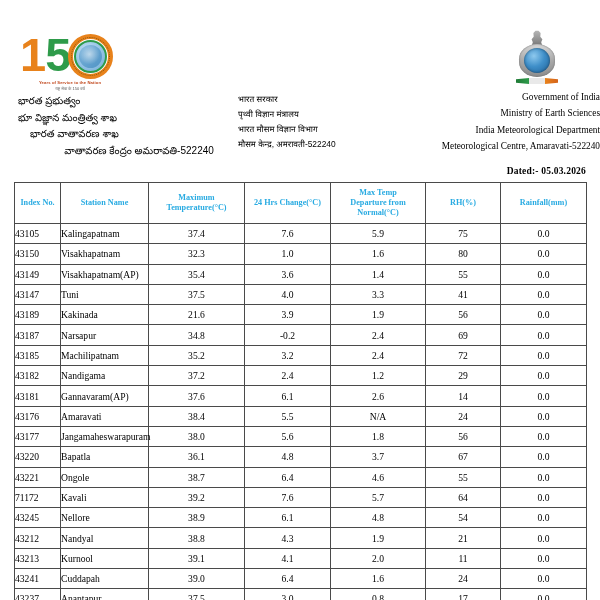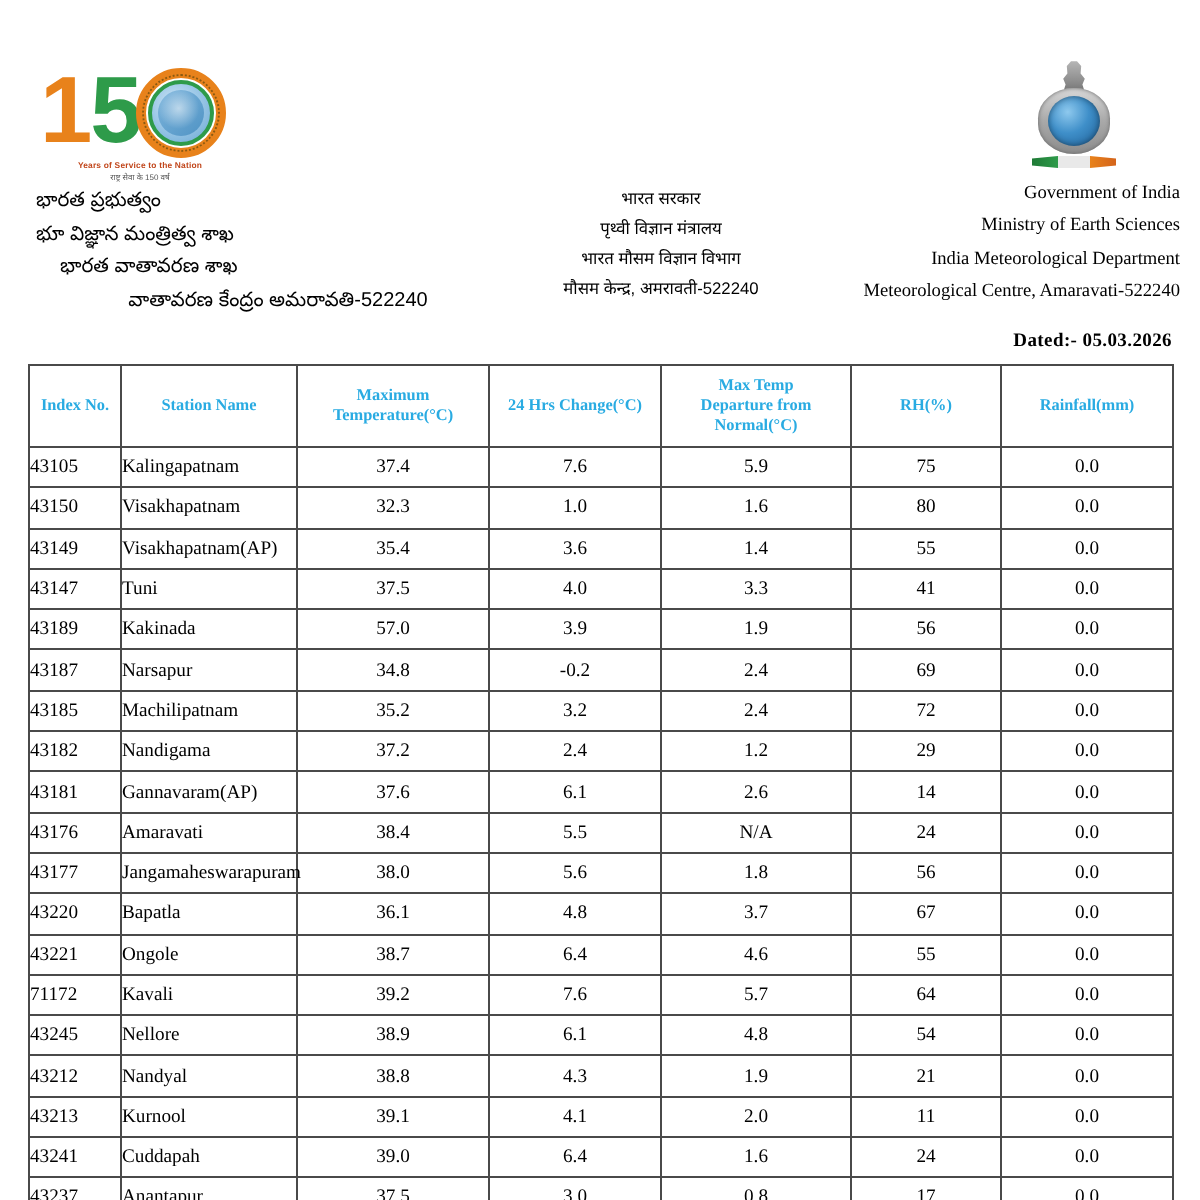--- a/index.html
+++ b/index.html
@@ -200,32 +200,32 @@
   }
   .hdr-te div { margin-bottom: 6px; }
   .hdr-te div:last-child { margin-bottom: 0; text-align: center; }
   .hdr-te .nowrap { white-space: nowrap; padding-left: 12px; }
 
   .hdr-hi {
     position: absolute;
     left: 238px;
     top: 95px;
     width: 185px;
-    text-align: center;
+    text-align: left;
     font-family: "Liberation Sans", sans-serif;
     font-size: 8.4px;
     line-height: 1.0;
     color: #000;
   }
   .hdr-hi div { margin-bottom: 6.5px; }
   .hdr-hi div:last-child { margin-bottom: 0; }
 
   .hdr-en {
     position: absolute;
-    right: 10px;
+    right: 0;
     top: 93px;
     width: 260px;
     text-align: right;
     font-family: "Liberation Serif", serif;
     font-size: 9.3px;
     line-height: 1.0;
     color: #000;
   }
   .hdr-en div { margin-bottom: 7px; }
   .hdr-en div:last-child { margin-bottom: 0; }
@@ -407,21 +407,21 @@
             <td class="c-station">Tuni</td>
             <td class="c-num">37.5</td>
             <td class="c-num">4.0</td>
             <td class="c-num">3.3</td>
             <td class="c-num">41</td>
             <td class="c-num">0.0</td>
           </tr>
           <tr>
             <td class="c-index">43189</td>
             <td class="c-station">Kakinada</td>
-            <td class="c-num">57.0</td>
+            <td class="c-num">21.6</td>
             <td class="c-num">3.9</td>
             <td class="c-num">1.9</td>
             <td class="c-num">56</td>
             <td class="c-num">0.0</td>
           </tr>
           <tr>
             <td class="c-index">43187</td>
             <td class="c-station">Narsapur</td>
             <td class="c-num">34.8</td>
             <td class="c-num">-0.2</td>

